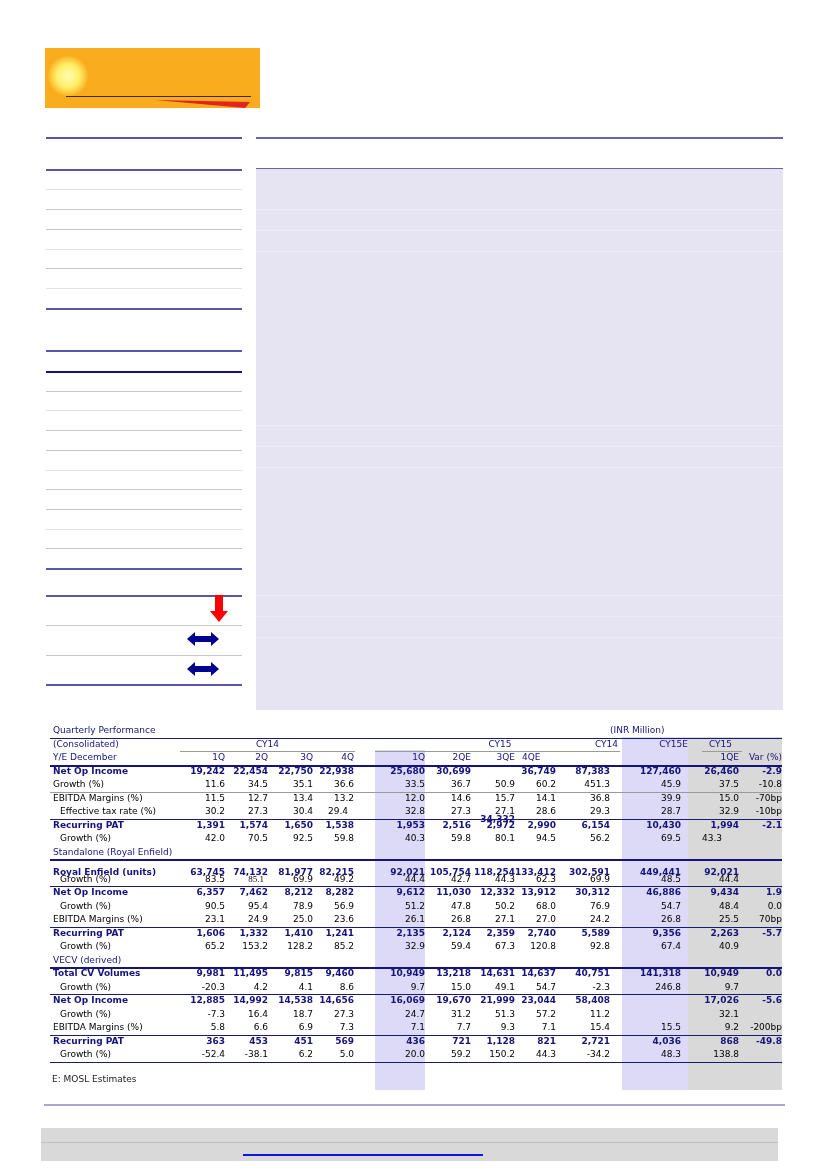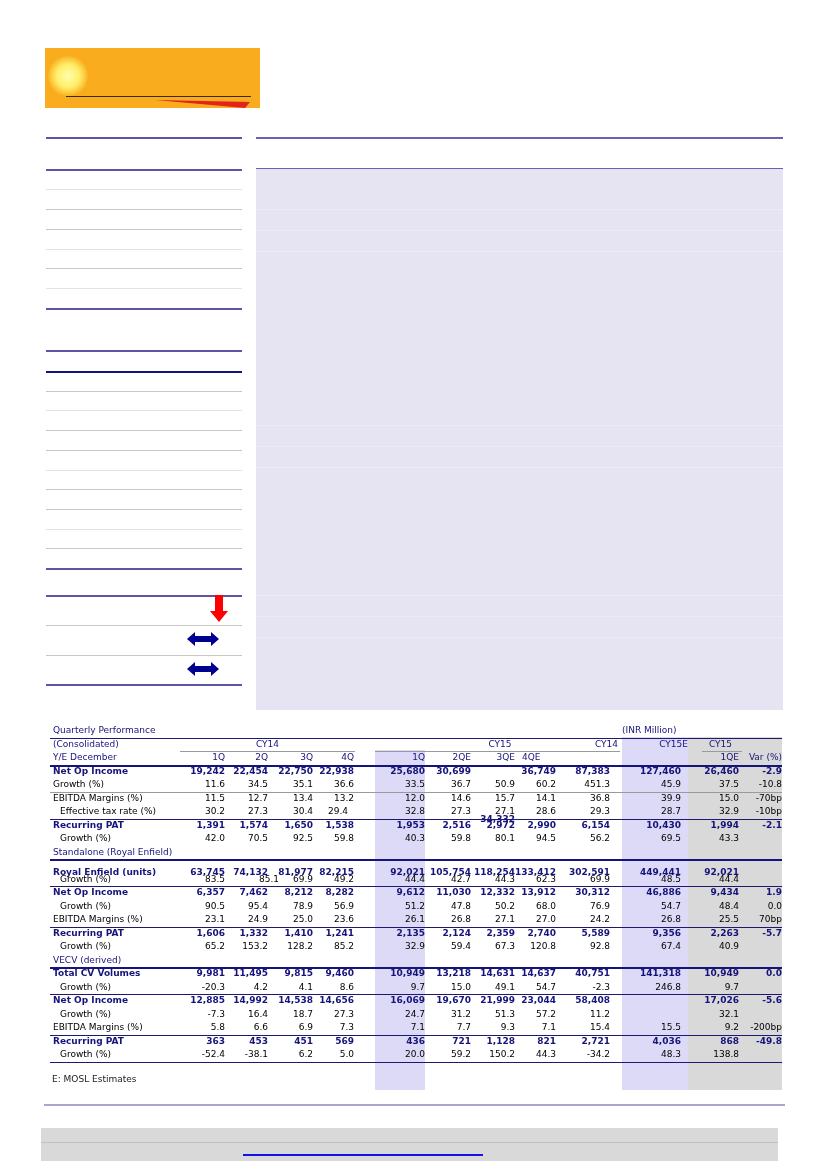--- a/index.html
+++ b/index.html
@@ -120,21 +120,21 @@
 
 <div class="qtable">
 
   <div class="shade-blue" style="left:325px; top:26px; width:50px; height:340px;"></div>
   <div class="shade-blue" style="left:572px; top:13px; width:66px; height:353px;"></div>
   <div class="shade-gray" style="left:638px; top:13px; width:94px; height:353px;"></div>
 
   <div id="table-body">
       <div class="qrow" style="position: absolute; left: 0px; top: 0px; width: 732px;">
         <span class="lbl title-row">Quarterly Performance</span>
-        <span class="c title-row" style="left: 572px; width: 66px; text-align: left;">(INR Million)</span>
+        <span class="c title-row" style="left: 560px; width: 66px; text-align: left;">(INR Million)</span>
       </div>
       <div class="hline" style="top: 13.5px; left: 0px; width: 732px;"></div>
       <div class="qrow" style="position: absolute; left: 0px; top: 13.5px; width: 732px;">
         <span class="lbl title-row">(Consolidated)</span>
         <span class="c title-row" style="left: 130px; width: 175px; text-align: center;">CY14</span>
         <span class="c title-row" style="left: 325px; width: 250px; text-align: center;">CY15</span>
         <span class="c title-row" style="left: 538px; width: 30px; text-align: right;">CY14</span>
         <span class="c title-row" style="left: 580px; width: 58px; text-align: right;">CY15E</span>
         <span class="c title-row" style="left: 652px; width: 30px; text-align: right;">CY15</span>
       </div>
@@ -239,21 +239,21 @@
         <span class="c" style="left: 125px; width: 50px;">42.0</span>
         <span class="c" style="left: 168px; width: 50px;">70.5</span>
         <span class="c" style="left: 213px; width: 50px;">92.5</span>
         <span class="c" style="left: 254px; width: 50px;">59.8</span>
         <span class="c" style="left: 325px; width: 50px;">40.3</span>
         <span class="c" style="left: 371px; width: 50px;">59.8</span>
         <span class="c" style="left: 415px; width: 50px;">80.1</span>
         <span class="c" style="left: 456px; width: 50px;">94.5</span>
         <span class="c" style="left: 510px; width: 50px;">56.2</span>
         <span class="c" style="left: 581px; width: 50px;">69.5</span>
-        <span class="c" style="left: 639px; width: 50px; padding-left: 28px;">43.3</span>
+        <span class="c" style="left: 622px; width: 50px; padding-left: 28px;">43.3</span>
         <span class="c" style="left: 682px; width: 50px;"></span>
       </div>
       <div class="qrow" style="position: absolute; left: 0px; top: 121.5px; width: 732px;">
         <span class="lbl title-row">Standalone (Royal Enfield)</span>
       </div>
       <div class="hline thick" style="top: 135px; left: 0px; width: 732px;"></div>
       <div class="qrow" style="position: absolute; left: 0px; top: 135px; width: 732px; margin-top: 7px;">
         <span class="lbl bold">Royal Enfield (units)</span>
         <span class="c bold" style="left: 125px; width: 50px;">63,745</span>
         <span class="c bold" style="left: 168px; width: 50px;">74,132</span>
@@ -264,21 +264,21 @@
         <span class="c bold" style="left: 415px; width: 50px;">118,254</span>
         <span class="c bold" style="left: 456px; width: 50px;">133,412</span>
         <span class="c bold" style="left: 510px; width: 50px;">302,591</span>
         <span class="c bold" style="left: 581px; width: 50px;">449,441</span>
         <span class="c bold" style="left: 639px; width: 50px;">92,021</span>
         <span class="c bold" style="left: 682px; width: 50px;"></span>
       </div>
       <div class="qrow" style="position: absolute; left: 0px; top: 148.5px; width: 732px;">
         <span class="lbl indent">Growth (%)</span>
         <span class="c" style="left: 125px; width: 50px;">83.5</span>
-        <span class="c" style="left: 179px; width: 50px;">85.1</span>
+        <span class="c" style="left: 164px; width: 50px; font-family: Liberation Serif, serif;">85.1</span>
         <span class="c" style="left: 213px; width: 50px;">69.9</span>
         <span class="c" style="left: 254px; width: 50px;">49.2</span>
         <span class="c" style="left: 325px; width: 50px;">44.4</span>
         <span class="c" style="left: 371px; width: 50px;">42.7</span>
         <span class="c" style="left: 415px; width: 50px;">44.3</span>
         <span class="c" style="left: 456px; width: 50px;">62.3</span>
         <span class="c" style="left: 510px; width: 50px;">69.9</span>
         <span class="c" style="left: 581px; width: 50px;">48.5</span>
         <span class="c" style="left: 639px; width: 50px;">44.4</span>
         <span class="c" style="left: 682px; width: 50px;"></span>

